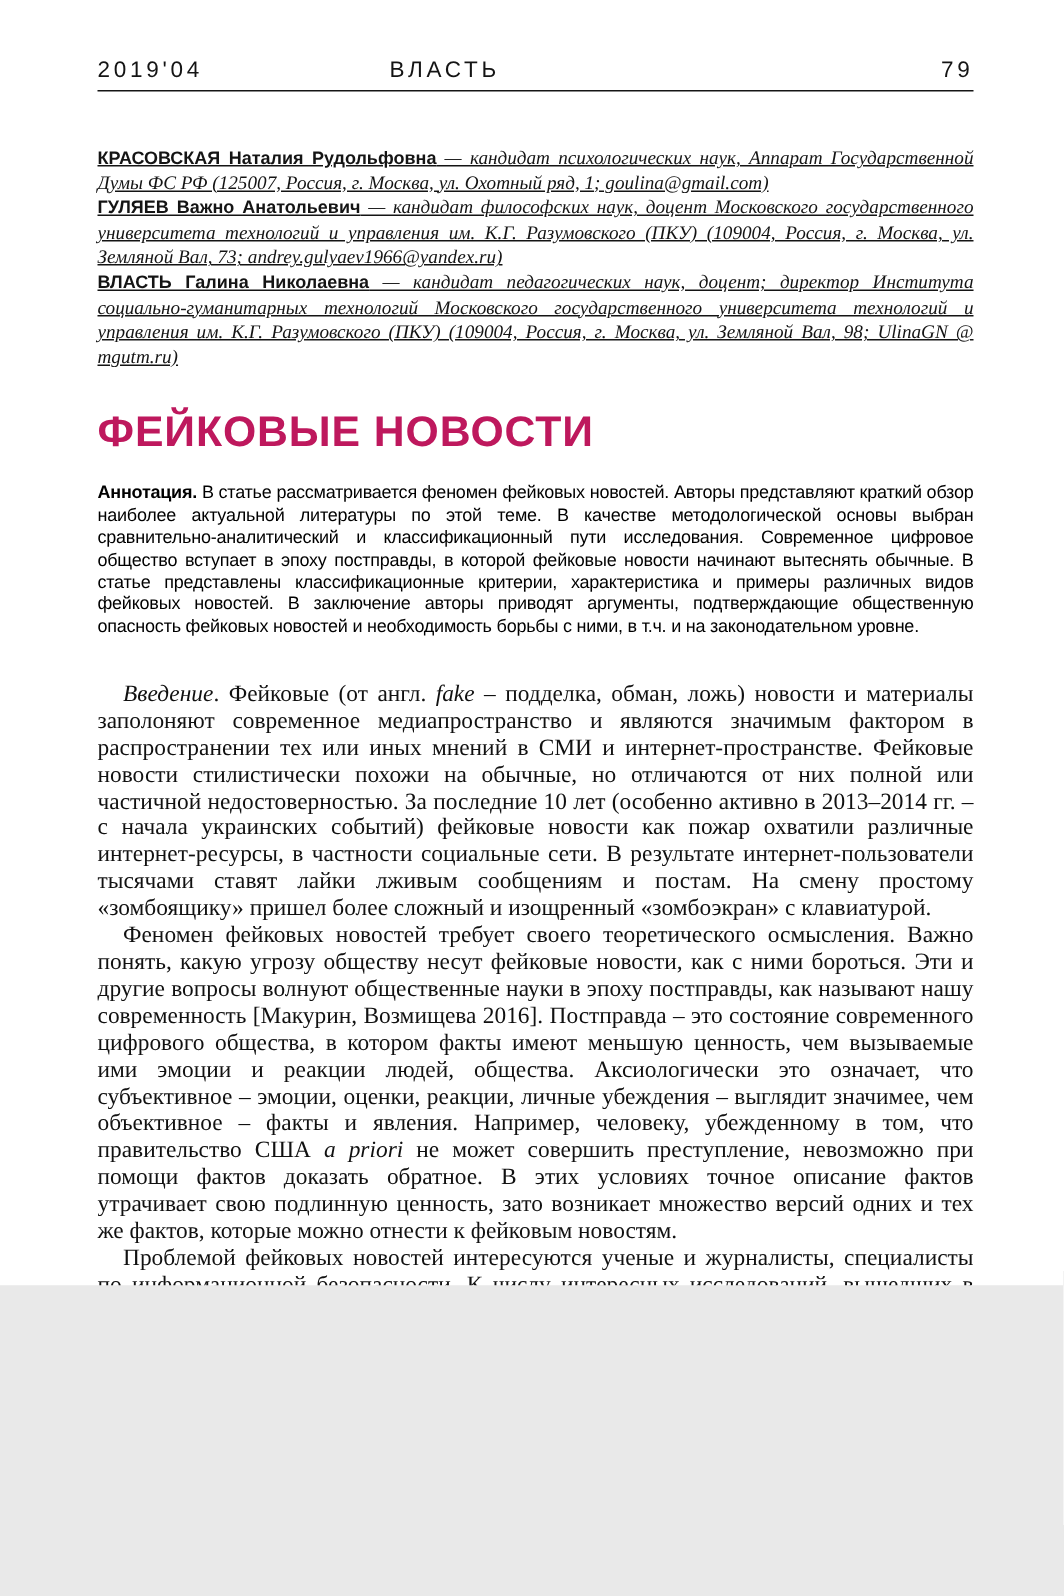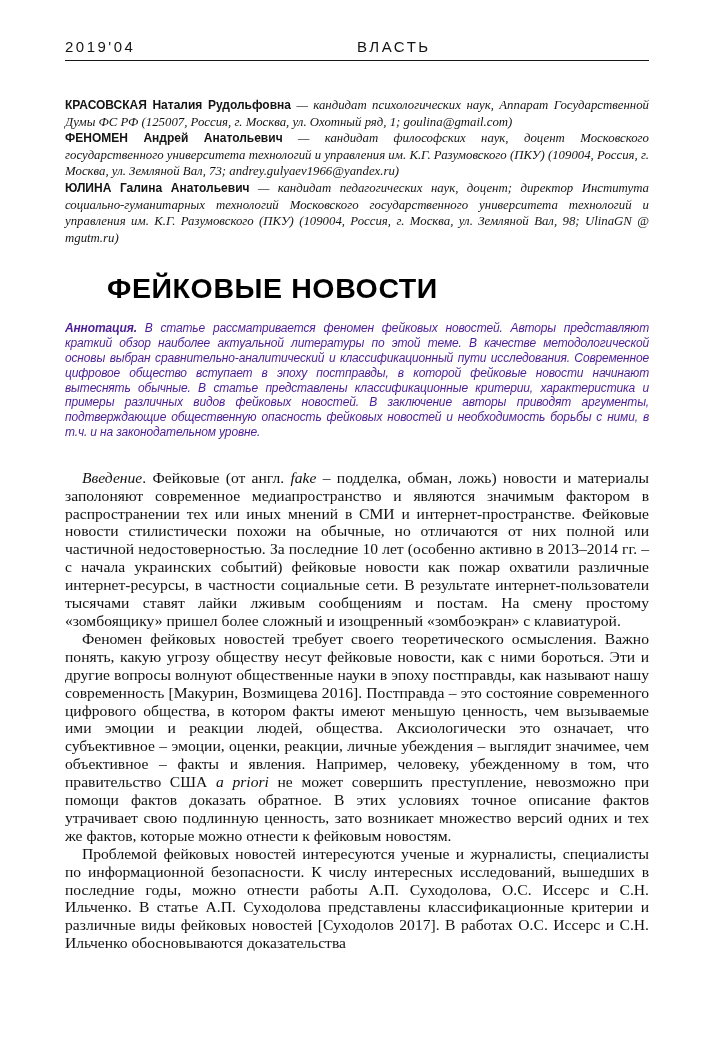--- a/index.html
+++ b/index.html
@@ -1,19 +1,19 @@
 <!DOCTYPE html>
 <html lang="ru"><head>
 <meta charset="utf-8">
 <style>
   html, body { margin: 0; padding: 0; background: #e9e9e9; }
   .page {
     position: relative;
     width: 709px;
-    height: 1064px;
+    height: 857px;
     margin: 0 auto;
     background: #ffffff;
     box-sizing: border-box;
     padding: 38px 60px 0 65px;
     color: #141414;
     overflow: hidden;
   }
   
   .journal-header {
     display: flex;
@@ -31,48 +31,46 @@
   .journal-header .right { text-align: right; }
   
   .authors {
     margin-top: 36px;
     font-family: "Liberation Serif", serif;
     font-style: italic;
     font-size: 12.8px;
     line-height: 16.6px;
     text-align: justify;
   }
-  .authors p { margin: 0; }
+  .authors p { margin: 0; text-decoration: underline; }
   .author-name {
     font-family: "Liberation Sans", sans-serif;
     font-style: normal;
     font-weight: 700;
     font-size: 12px;
   }
   
   .article-title {
     margin-top: 26px;
     font-family: "Liberation Sans", sans-serif;
     font-weight: 700;
     font-size: 28.5px;
     line-height: 33px;
     letter-spacing: 0.6px;
-    color: #000000;
-    margin-left: 42px;
+    color: #be185d;
   }
   
   .abstract-block {
     margin-top: 16px;
     font-family: "Liberation Sans", sans-serif;
-    font-style: italic;
     font-size: 12px;
     line-height: 14.8px;
     letter-spacing: -0.15px;
     text-align: justify;
-    color: #4c1d95;
+    color: #000000;
   }
   .abstract-block p { margin: 0; }
   .rt-label { font-weight: 700; }
   
   .article-body {
     margin-top: 29px;
     font-family: Liberation Serif, serif;
     font-size: 15.6px;
     line-height: 17.9px;
     text-align: justify;
@@ -82,26 +80,27 @@
   .article-body i { font-style: italic; }
 </style>
 </head>
 <body>
 
 <div class="page">
 
   <div class="journal-header">
     <span class="side left">2019'04</span>
     <span class="mid">ВЛАСТЬ</span>
+    <span class="side right">79</span>
   </div>
 
   <div class="authors">
       <p><span class="author-name">КРАСОВСКАЯ Наталия Рудольфовна</span><span> — кандидат психологических наук, Аппарат Государственной Думы ФС РФ (125007, Россия, г. Москва, ул. Охотный ряд, 1; goulina@gmail.com)</span></p>
-      <p><span class="author-name">ФЕНОМЕН Андрей Анатольевич</span><span> — кандидат философских наук, доцент Московского государственного университета технологий и управления им. К.Г. Разумовского (ПКУ) (109004, Россия, г. Москва, ул. Земляной Вал, 73; andrey.gulyaev1966@yandex.ru)</span></p>
-      <p><span class="author-name">ЮЛИНА Галина Анатольевич</span><span> — кандидат педагогических наук, доцент; директор Института социально-гуманитарных технологий Московского государственного университета технологий и управления им. К.Г. Разумовского (ПКУ) (109004, Россия, г. Москва, ул. Земляной Вал, 98; UlinaGN @ mgutm.ru)</span></p>
+      <p><span class="author-name">ГУЛЯЕВ Важно Анатольевич</span><span> — кандидат философских наук, доцент Московского государственного университета технологий и управления им. К.Г. Разумовского (ПКУ) (109004, Россия, г. Москва, ул. Земляной Вал, 73; andrey.gulyaev1966@yandex.ru)</span></p>
+      <p><span class="author-name">ВЛАСТЬ Галина Николаевна</span><span> — кандидат педагогических наук, доцент; директор Института социально-гуманитарных технологий Московского государственного университета технологий и управления им. К.Г. Разумовского (ПКУ) (109004, Россия, г. Москва, ул. Земляной Вал, 98; UlinaGN @ mgutm.ru)</span></p>
     </div>
 
   <div class="article-title">
     <div>ФЕЙКОВЫЕ НОВОСТИ</div>
   </div>
 
   <div class="abstract-block">
     <p><span class="rt-label">Аннотация.</span><span> В статье рассматривается феномен фейковых новостей. Авторы представляют краткий обзор наиболее актуальной литературы по этой теме. В качестве методологической основы выбран сравнительно-аналитический и классификационный пути исследования. Современное цифровое общество вступает в эпоху постправды, в которой фейковые новости начинают вытеснять обычные. В статье представлены классификационные критерии, характеристика и примеры различных видов фейковых новостей. В заключение авторы приводят аргументы, подтверждающие общественную опасность фейковых новостей и необходимость борьбы с ними, в т.ч. и на законодательном уровне.</span></p>
   </div>
 

